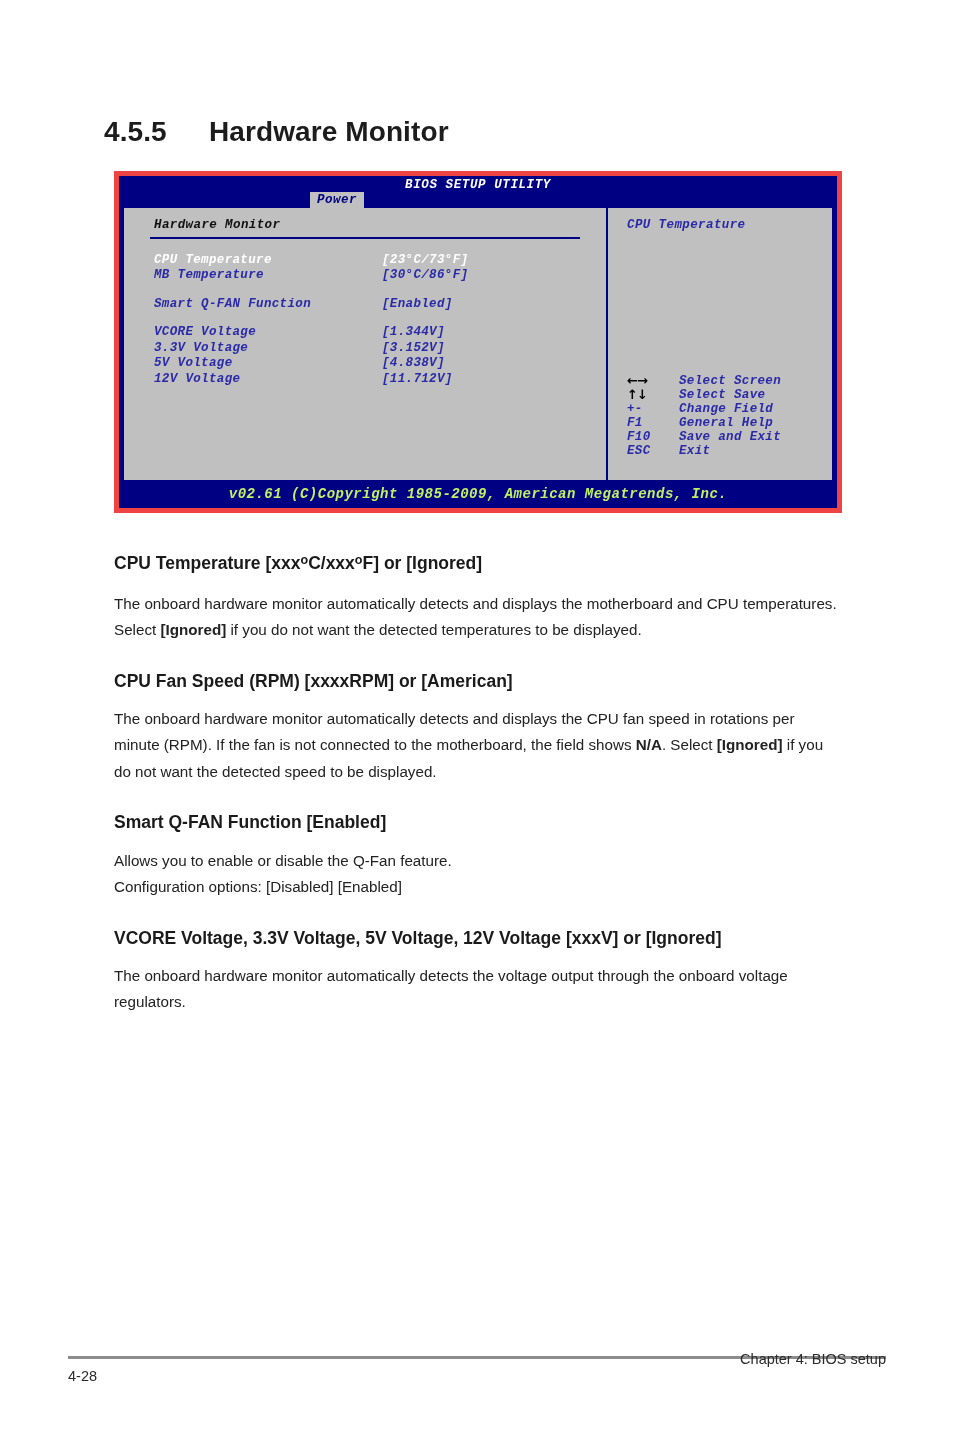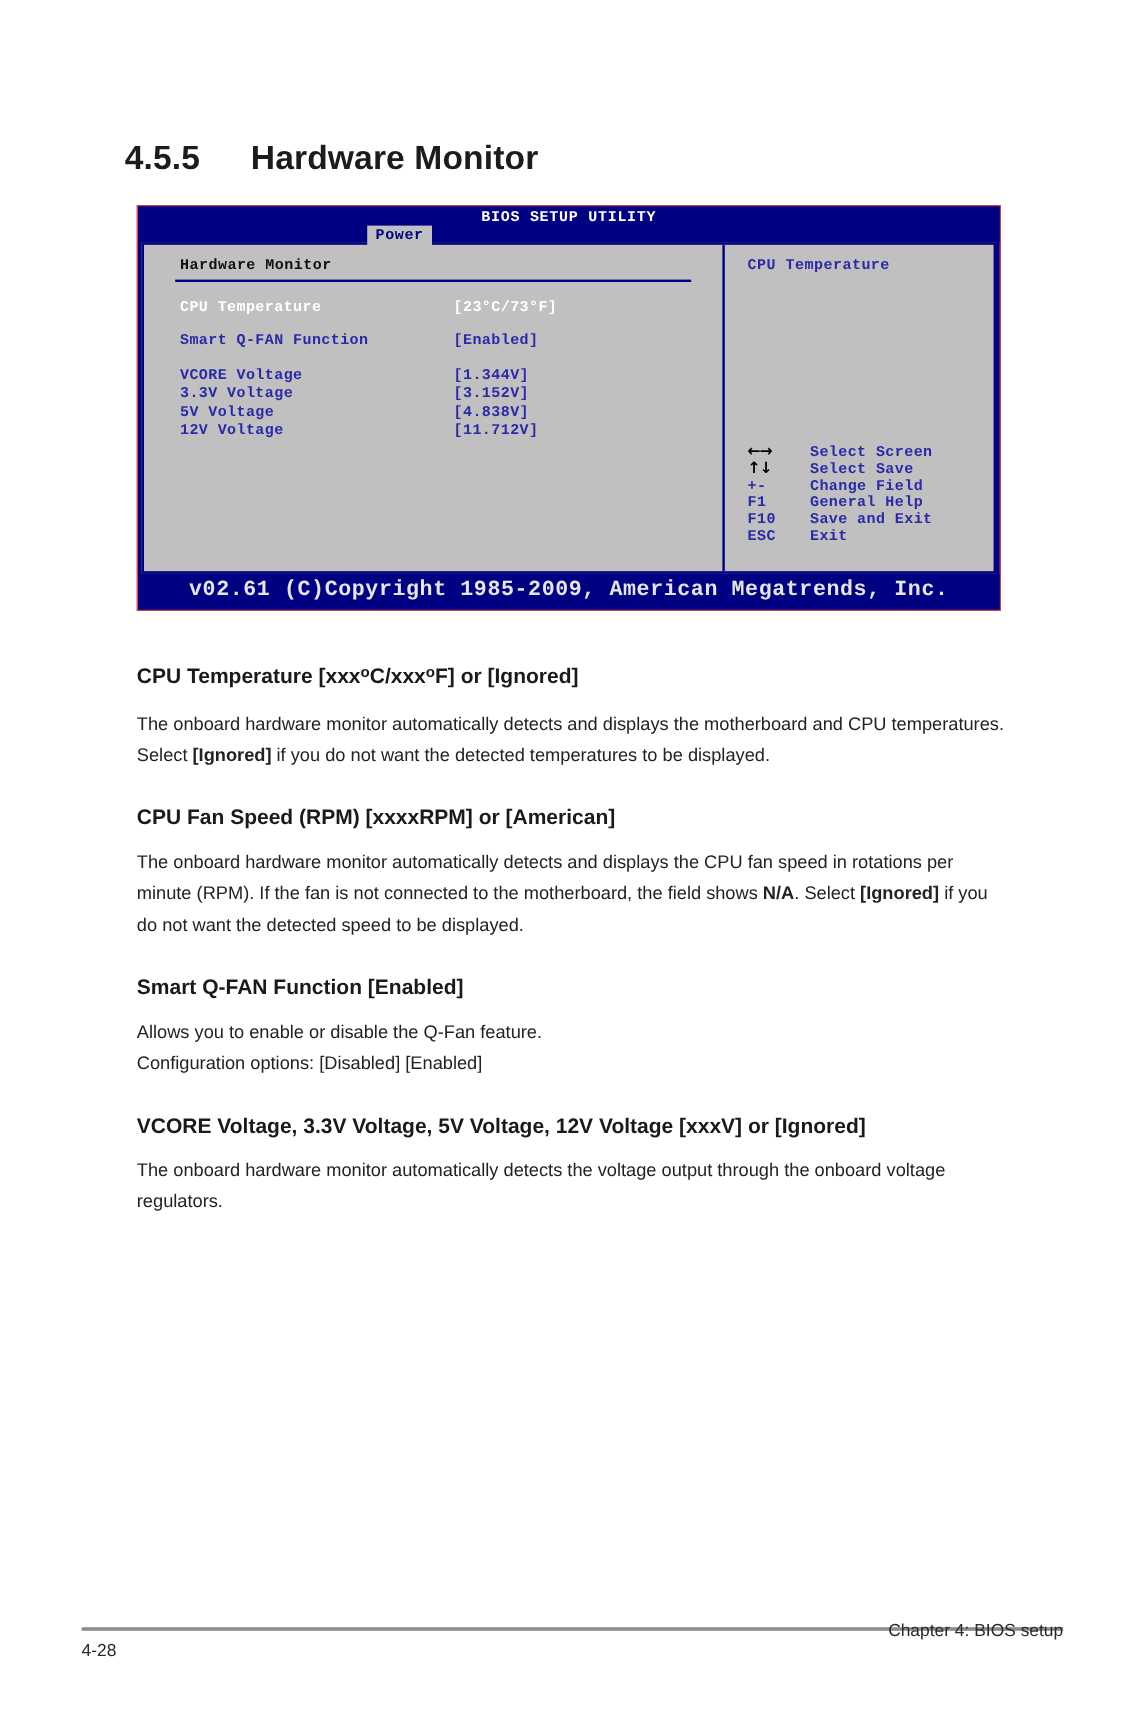--- a/index.html
+++ b/index.html
@@ -32,24 +32,25 @@
     width: 105px;
   }
 
   
   .bios {
     position: absolute;
     left: 114px;
     top: 171px;
     width: 718px;
     background: #000082;
-    border: 1px solid #ef4444;
+    border: 5px solid #ef4444;
     font-family: "Liberation Mono", "DejaVu Sans Mono", monospace;
     font-size: 12.5px;
     line-height: 1.18;
+    font-style: italic;
   }
   .bios-titlebar {
     position: relative;
     height: 30px;
     background: #000082;
   }
   .bios-title {
     position: absolute;
     left: 0;
     right: 0;
@@ -171,24 +172,24 @@
     line-height: 1;
   }
   .legend-desc {
     color: #2a2aa8;
     font-weight: bold;
     white-space: pre;
   }
 
   .bios-footer {
     background: #000082;
-    color: #e5e5e5;
+    color: #bef264;
     font-weight: bold;
     text-align: center;
-    font-size: 18px;
+    font-size: 14px;
     letter-spacing: 0.5px;
     padding: 4px 0 5px 0;
   }
 
   
   .doc {
     position: absolute;
     left: 114px;
     top: 540px;
     width: 724px;
@@ -253,20 +254,24 @@
 
     <div class="bios-left">
       <div class="panel-title">Hardware Monitor</div>
       <div class="panel-rule"></div>
 
       <div class="opt-list">
         <div class="opt-row selected">
           <span class="opt-label">CPU Temperature</span>
           <span class="opt-value">[23°C/73°F]</span>
         </div>
+        <div class="opt-row">
+          <span class="opt-label">MB Temperature</span>
+          <span class="opt-value">[30°C/86°F]</span>
+        </div>
 
         <div class="spacer-row"></div>
 
         <div class="opt-row">
           <span class="opt-label">Smart Q-FAN Function</span>
           <span class="opt-value">[Enabled]</span>
         </div>
 
         <div class="spacer-row"></div>
 

